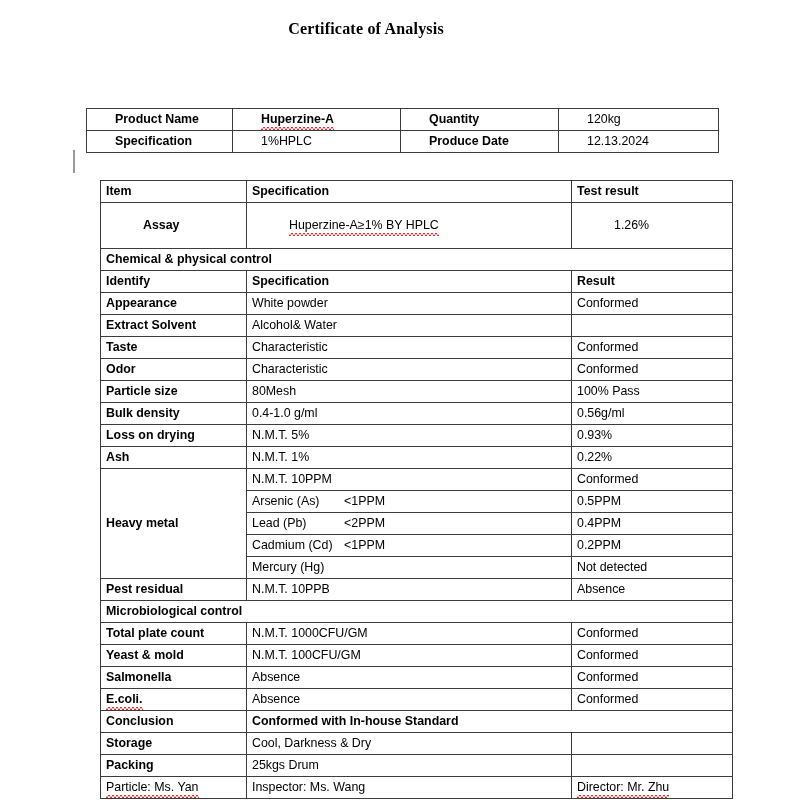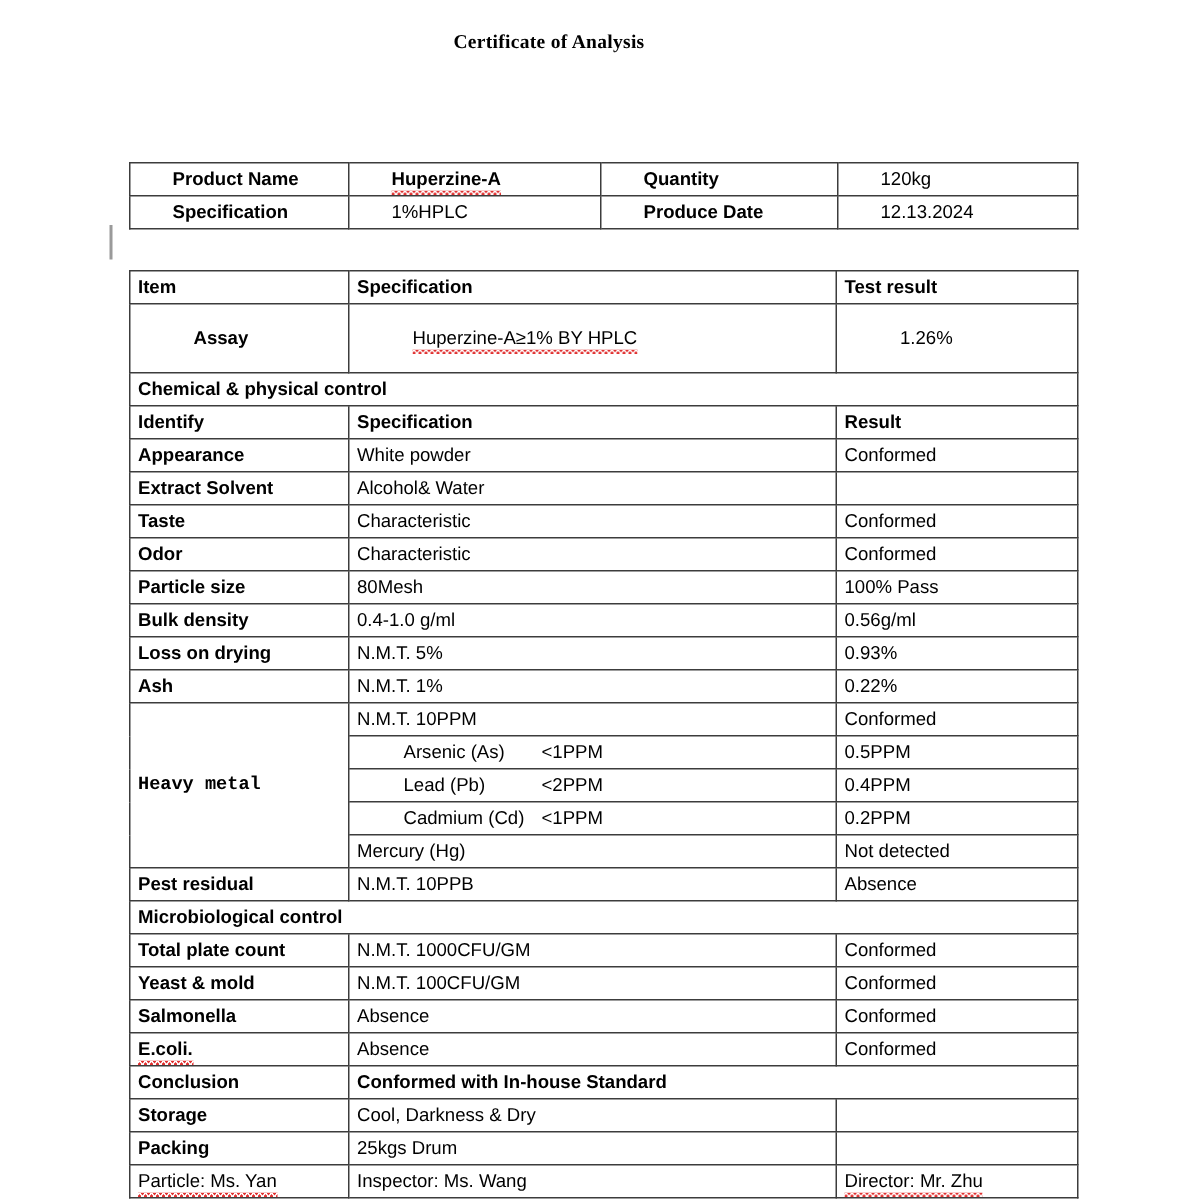--- a/index.html
+++ b/index.html
@@ -13,21 +13,21 @@
     height: 800px;
     font-family: "Liberation Sans", sans-serif;
     color: #000000;
     position: relative;
     overflow: hidden;
   }
 
   #doc-title {
     font-family: "Liberation Serif", serif;
     font-weight: bold;
-    font-size: 13px;
+    font-size: 16px;
     text-align: center;
     position: absolute;
     left: 0;
     top: 20px;
     width: 732px;
     letter-spacing: 0.2px;
   }
 
   
   table.coa {
@@ -38,33 +38,33 @@
   }
   table.coa td {
     border: 1px solid #3c3c3c;
     padding: 0 0 0 5px;
     vertical-align: middle;
     line-height: 1.15;
     white-space: nowrap;
     overflow: hidden;
   }
   .b { font-weight: bold; }
-  .top { vertical-align: top; padding-top: 3px; font-family: Liberation Mono, monospace; }
+  .top { vertical-align: top; padding-top: 3px; }
 
   
   #header-table {
     left: 86px;
     top: 108px;
     width: 632px;
   }
   #header-table td { height: 21px; padding-left: 28px; }
 
   
   #main-table {
-    left: 86px;
+    left: 100px;
     top: 180px;
     width: 632px;
   }
   #main-table td { height: 21px; }
   #main-table td.tall { height: 45px; padding-left: 42px; }
 
   
   #change-bar {
     position: absolute;
     left: 73px;
@@ -90,21 +90,20 @@
       radial-gradient(circle at 1px 2.4px, #e03030 0.9px, transparent 1.1px),
       radial-gradient(circle at 3px 0.6px, #e03030 0.9px, transparent 1.1px);
     background-size: 4px 3px;
     background-repeat: repeat-x;
   }
 
   
   .limit {
     display: inline-block;
     width: 92px;
-    margin-left: 31px;
   }
 </style>
 </head>
 <body>
 
 <div id="doc-title">Certificate of Analysis</div>
 
 <div id="change-bar"></div>
 
 <table class="coa" id="header-table">

